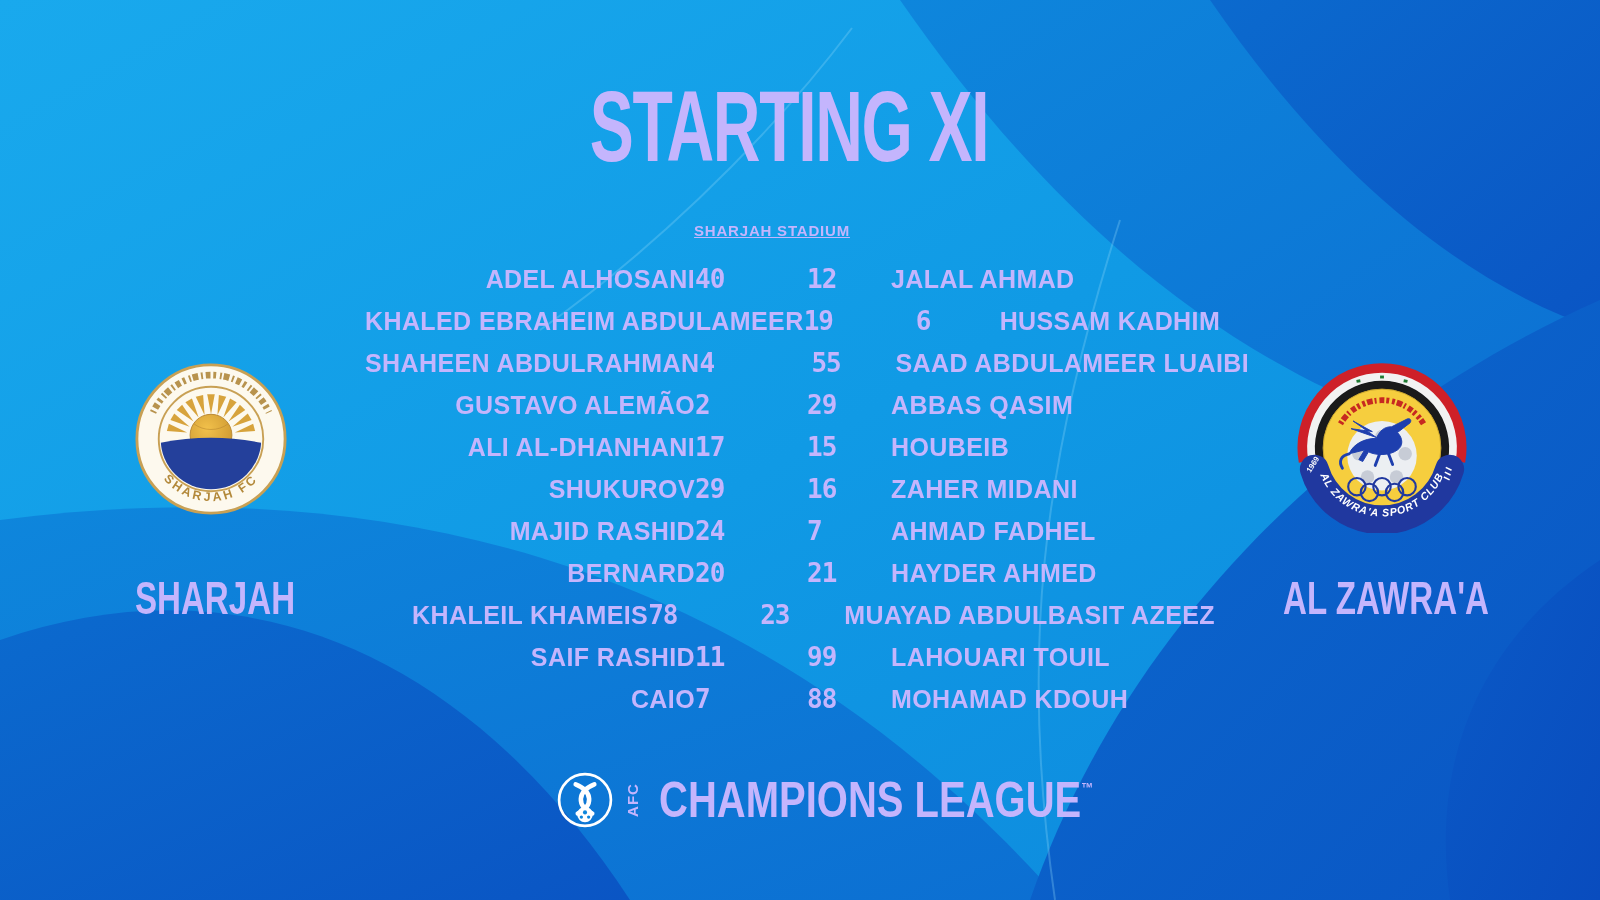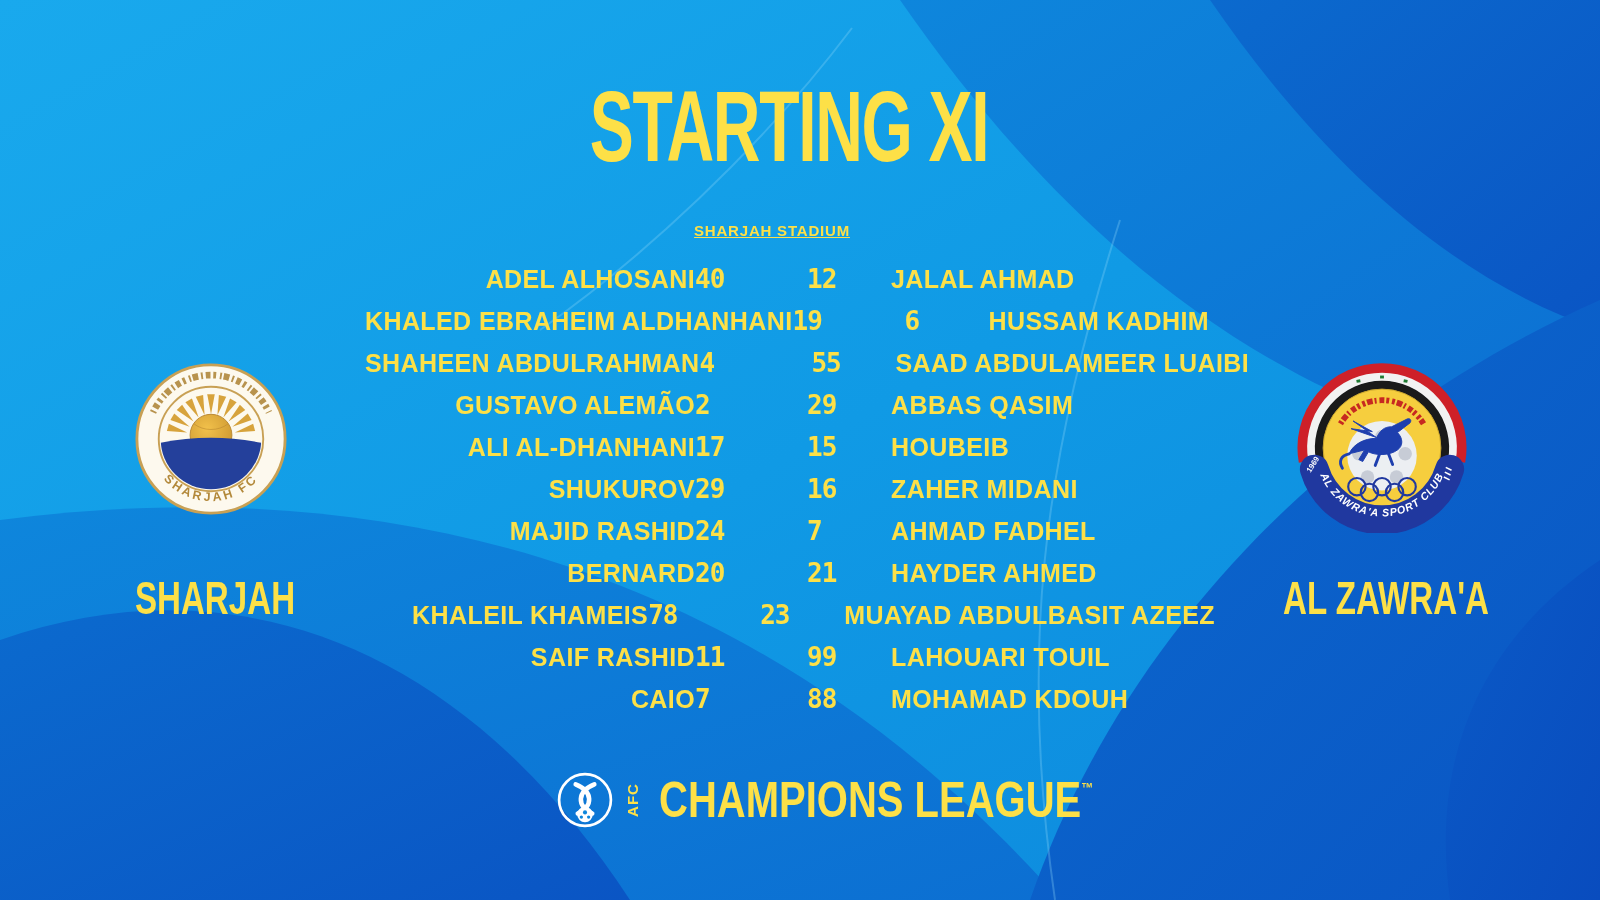--- a/index.html
+++ b/index.html
@@ -1,17 +1,17 @@
 <!DOCTYPE html>
 <html><head>
 <meta charset="utf-8">
 <style>
   html,body{margin:0;padding:0;background:#0a58c6;}
   .stage{position:relative;width:1600px;height:900px;overflow:hidden;
-         font-family:"Liberation Sans",sans-serif;color:#fde047;}
+         font-family:"Liberation Sans",sans-serif;color:#c4b5fd;}
   .bg{position:absolute;inset:0;}
   .abs{position:absolute;}
 
   .title{top:76px;left:789px;transform:translateX(-50%) scaleX(.66);
          font-size:100px;font-weight:700;letter-spacing:-2px;white-space:nowrap;line-height:1;}
   .venue{top:222px;left:772px;transform:translateX(-50%);
          font-size:15px;font-weight:700;letter-spacing:.8px;white-space:nowrap;text-decoration:underline;}
 
   .lineup{top:258px;left:365px;width:850px;}
   .lineup-row{display:grid;grid-template-columns:1fr 78px 34px 78px 1fr;height:42px;}
@@ -169,21 +169,21 @@
 
   <div class="abs lineup">
     <div class="lineup-row">
       <div class="pname home-name">ADEL ALHOSANI</div>
       <div class="pnum">40</div>
       <div></div>
       <div class="pnum">12</div>
       <div class="pname away-name">JALAL AHMAD</div>
     </div>
     <div class="lineup-row">
-      <div class="pname home-name">KHALED EBRAHEIM ALDHANHANI</div>
+      <div class="pname home-name">KHALED EBRAHEIM ABDULAMEER</div>
       <div class="pnum">19</div>
       <div></div>
       <div class="pnum">6</div>
       <div class="pname away-name">HUSSAM KADHIM</div>
     </div>
     <div class="lineup-row">
       <div class="pname home-name">SHAHEEN ABDULRAHMAN</div>
       <div class="pnum">4</div>
       <div></div>
       <div class="pnum">55</div>

